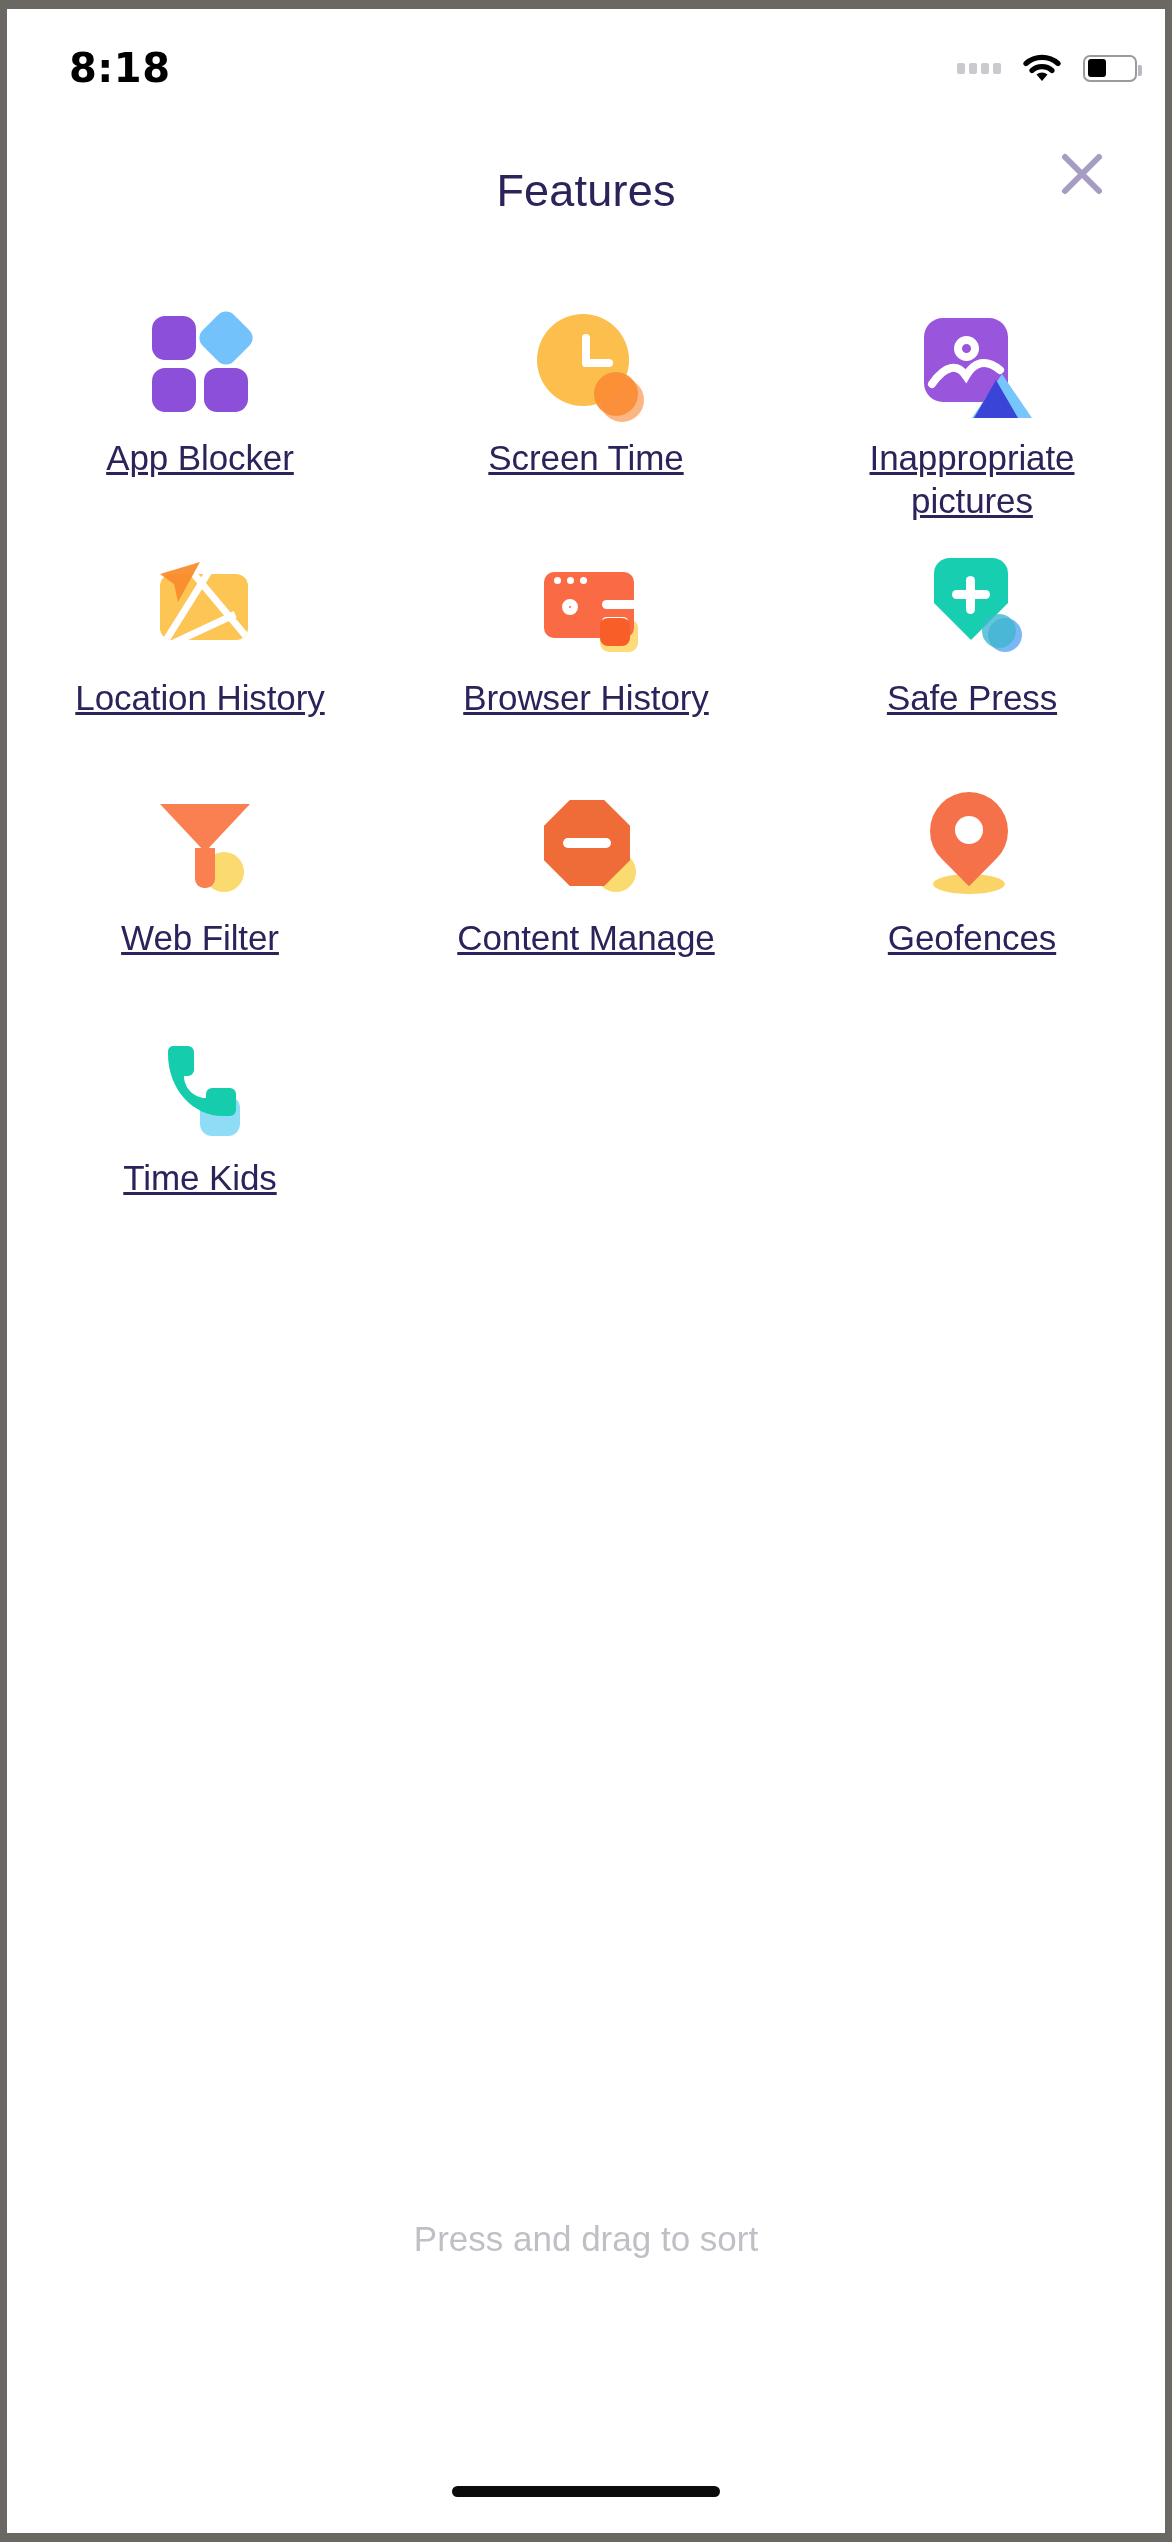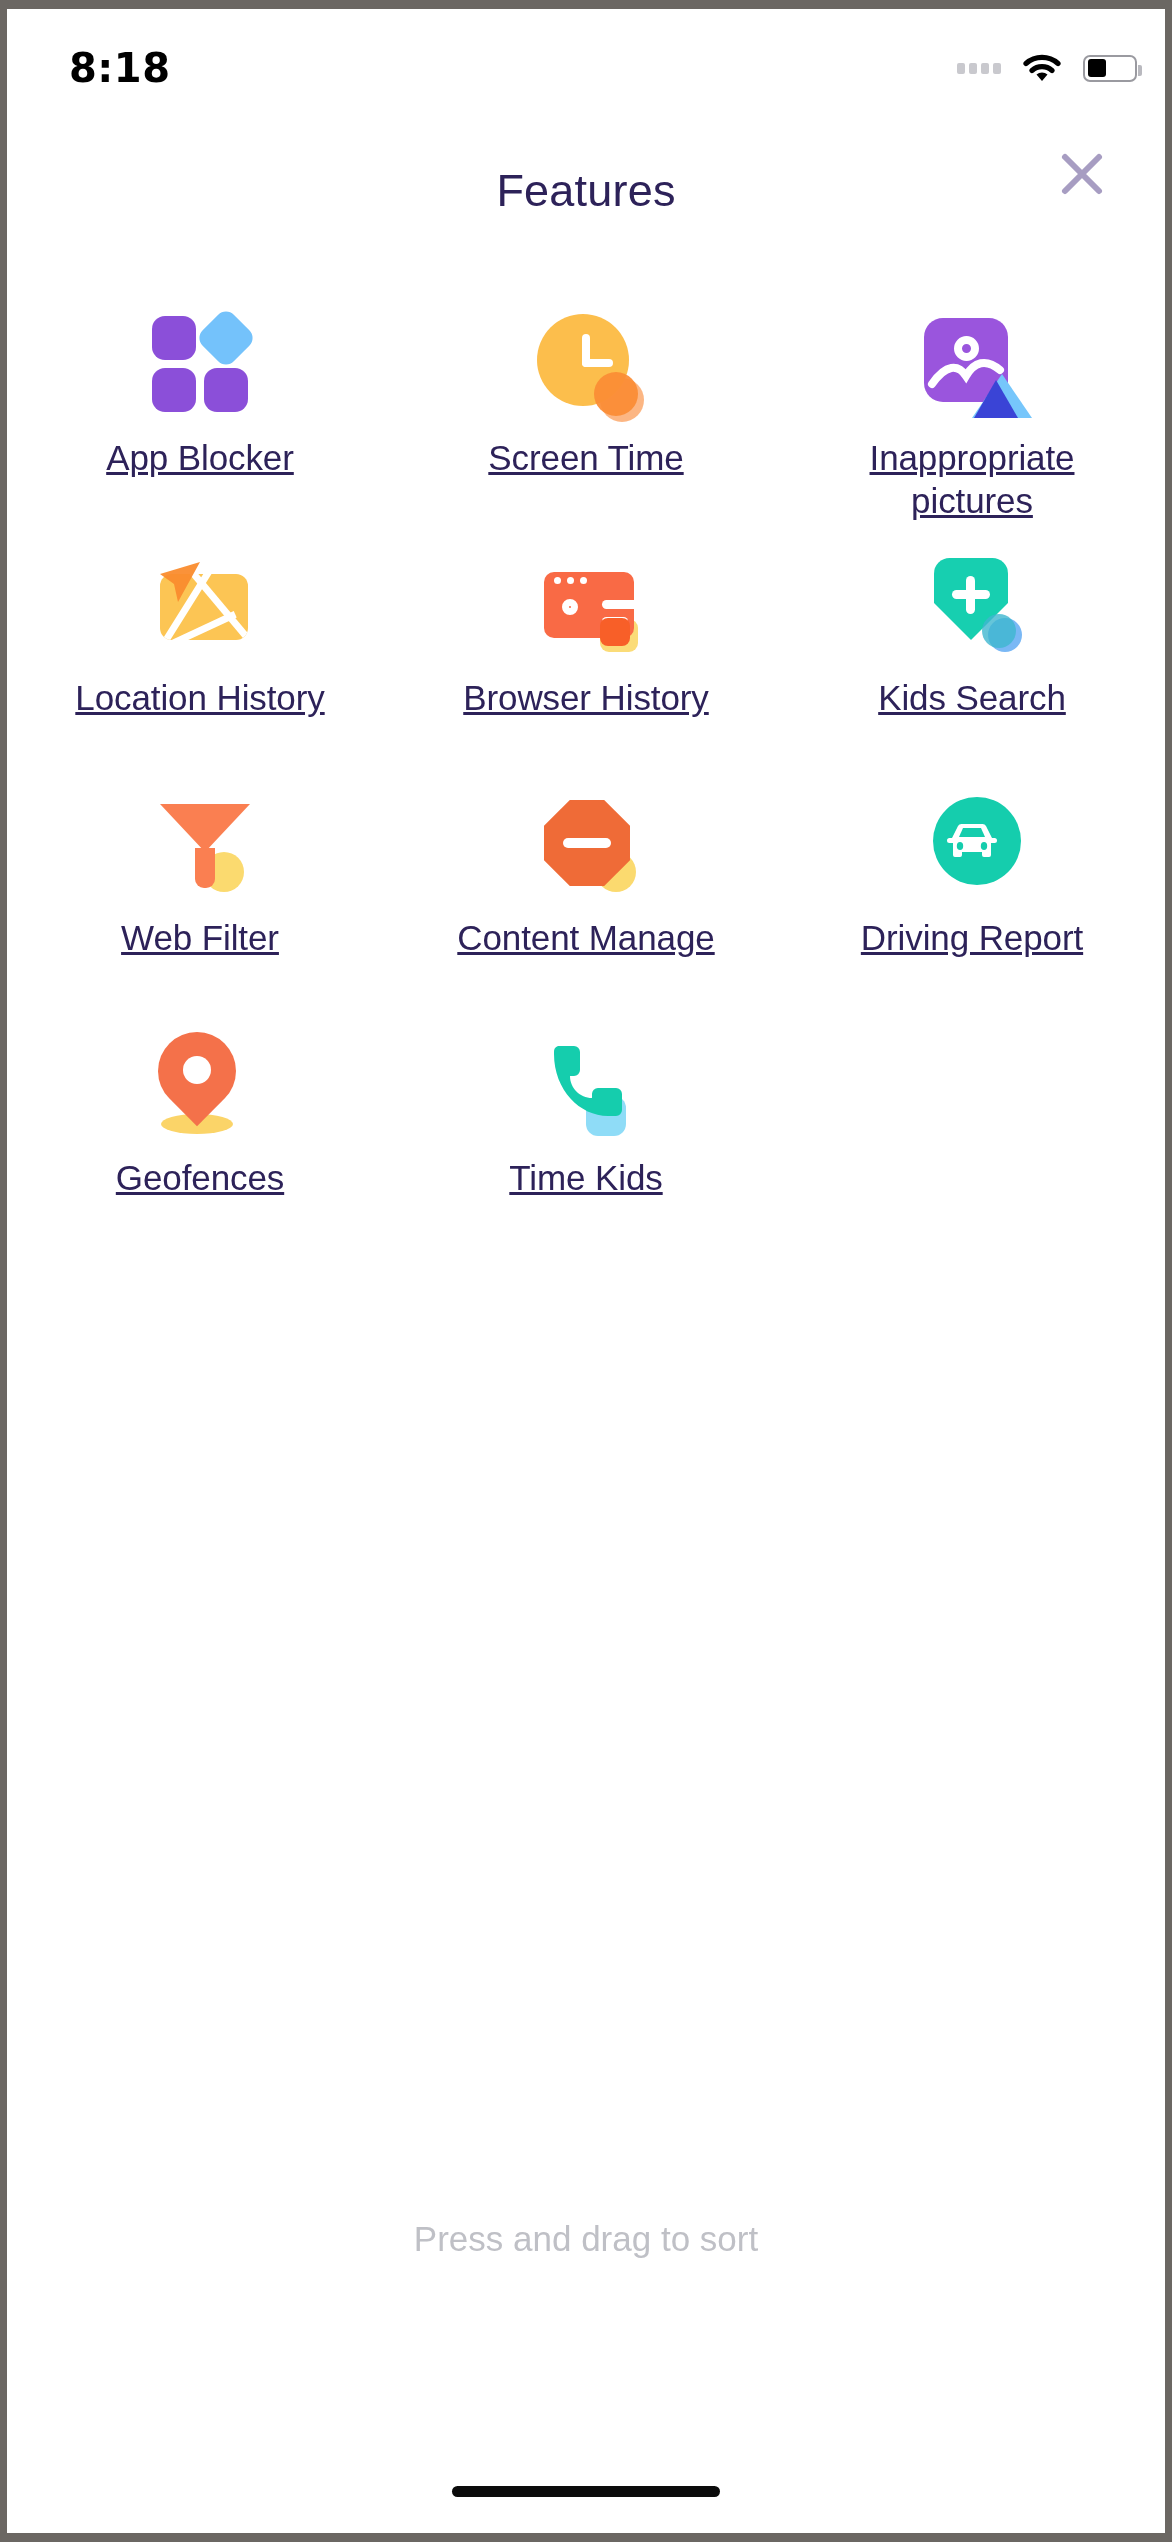--- a/index.html
+++ b/index.html
@@ -275,21 +275,21 @@
     <div class="cell">
       <div class="icon-wrap">
         <div style="position:relative;width:108px;height:104px;">
           <span class="shield"></span>
           <span class="sh-plus-v"></span>
             <span class="sh-plus-h"></span>
           <span class="sh-mag"></span>
             <span class="sh-mag2"></span>
         </div>
       </div>
-      <div class="cell-label">Kids Search</div>
+      <div class="cell-label">Safe Press</div>
     </div>
 
     <div class="cell">
       <div class="icon-wrap">
         <div style="position:relative;width:108px;height:104px;">
           <span class="funnel-acc"></span>
           <span class="funnel-top"></span>
           <span class="funnel-stem"></span>
         </div>
       </div>
@@ -301,34 +301,20 @@
         <div style="position:relative;width:108px;height:104px;">
           <span class="octa-acc"></span>
           <span class="octa"></span>
           <span class="octa-line"></span>
         </div>
       </div>
       <div class="cell-label">Content Manage</div>
     </div>
 
 
-    <div class="cell">
-      <div class="icon-wrap">
-        <div style="position:relative;width:108px;height:104px;">
-          <span class="car-circle"></span>
-          <svg style="position:absolute;left:28px;top:30px;" width="52" height="40" viewBox="0 0 52 40">
-            <path d="M6 16 L12 4 a4 4 0 0 1 3.5-2 h21 a4 4 0 0 1 3.5 2 L46 16 h2.5 a2 2 0 0 1 0 5 H45 v12 a2 2 0 0 1-2 2 h-5 a2 2 0 0 1-2-2 v-3 H16 v3 a2 2 0 0 1-2 2 H9 a2 2 0 0 1-2-2 V21 H3.5 a2 2 0 0 1 0-5 H6 z" fill="#fff"></path>
-            <ellipse cx="14" cy="24" rx="3.2" ry="4" fill="#15cdad"></ellipse>
-            <ellipse cx="38" cy="24" rx="3.2" ry="4" fill="#15cdad"></ellipse>
-            <path d="M13 15 L17 6 h18 l4 9 z" fill="#15cdad"></path>
-          </svg>
-        </div>
-      </div>
-      <div class="cell-label">Driving Report</div>
-    </div>
 
     <div class="cell">
       <div class="icon-wrap">
         <div style="position:relative;width:108px;height:104px;">
           <span class="geo-shadow"></span>
           <span class="pin" style="background:#f4714a;top:0px;"></span>
           <span class="pin-hole" style="top:24px;width:28px;height:28px;left:37px;"></span>
         </div>
       </div>
       <div class="cell-label">Geofences</div>

